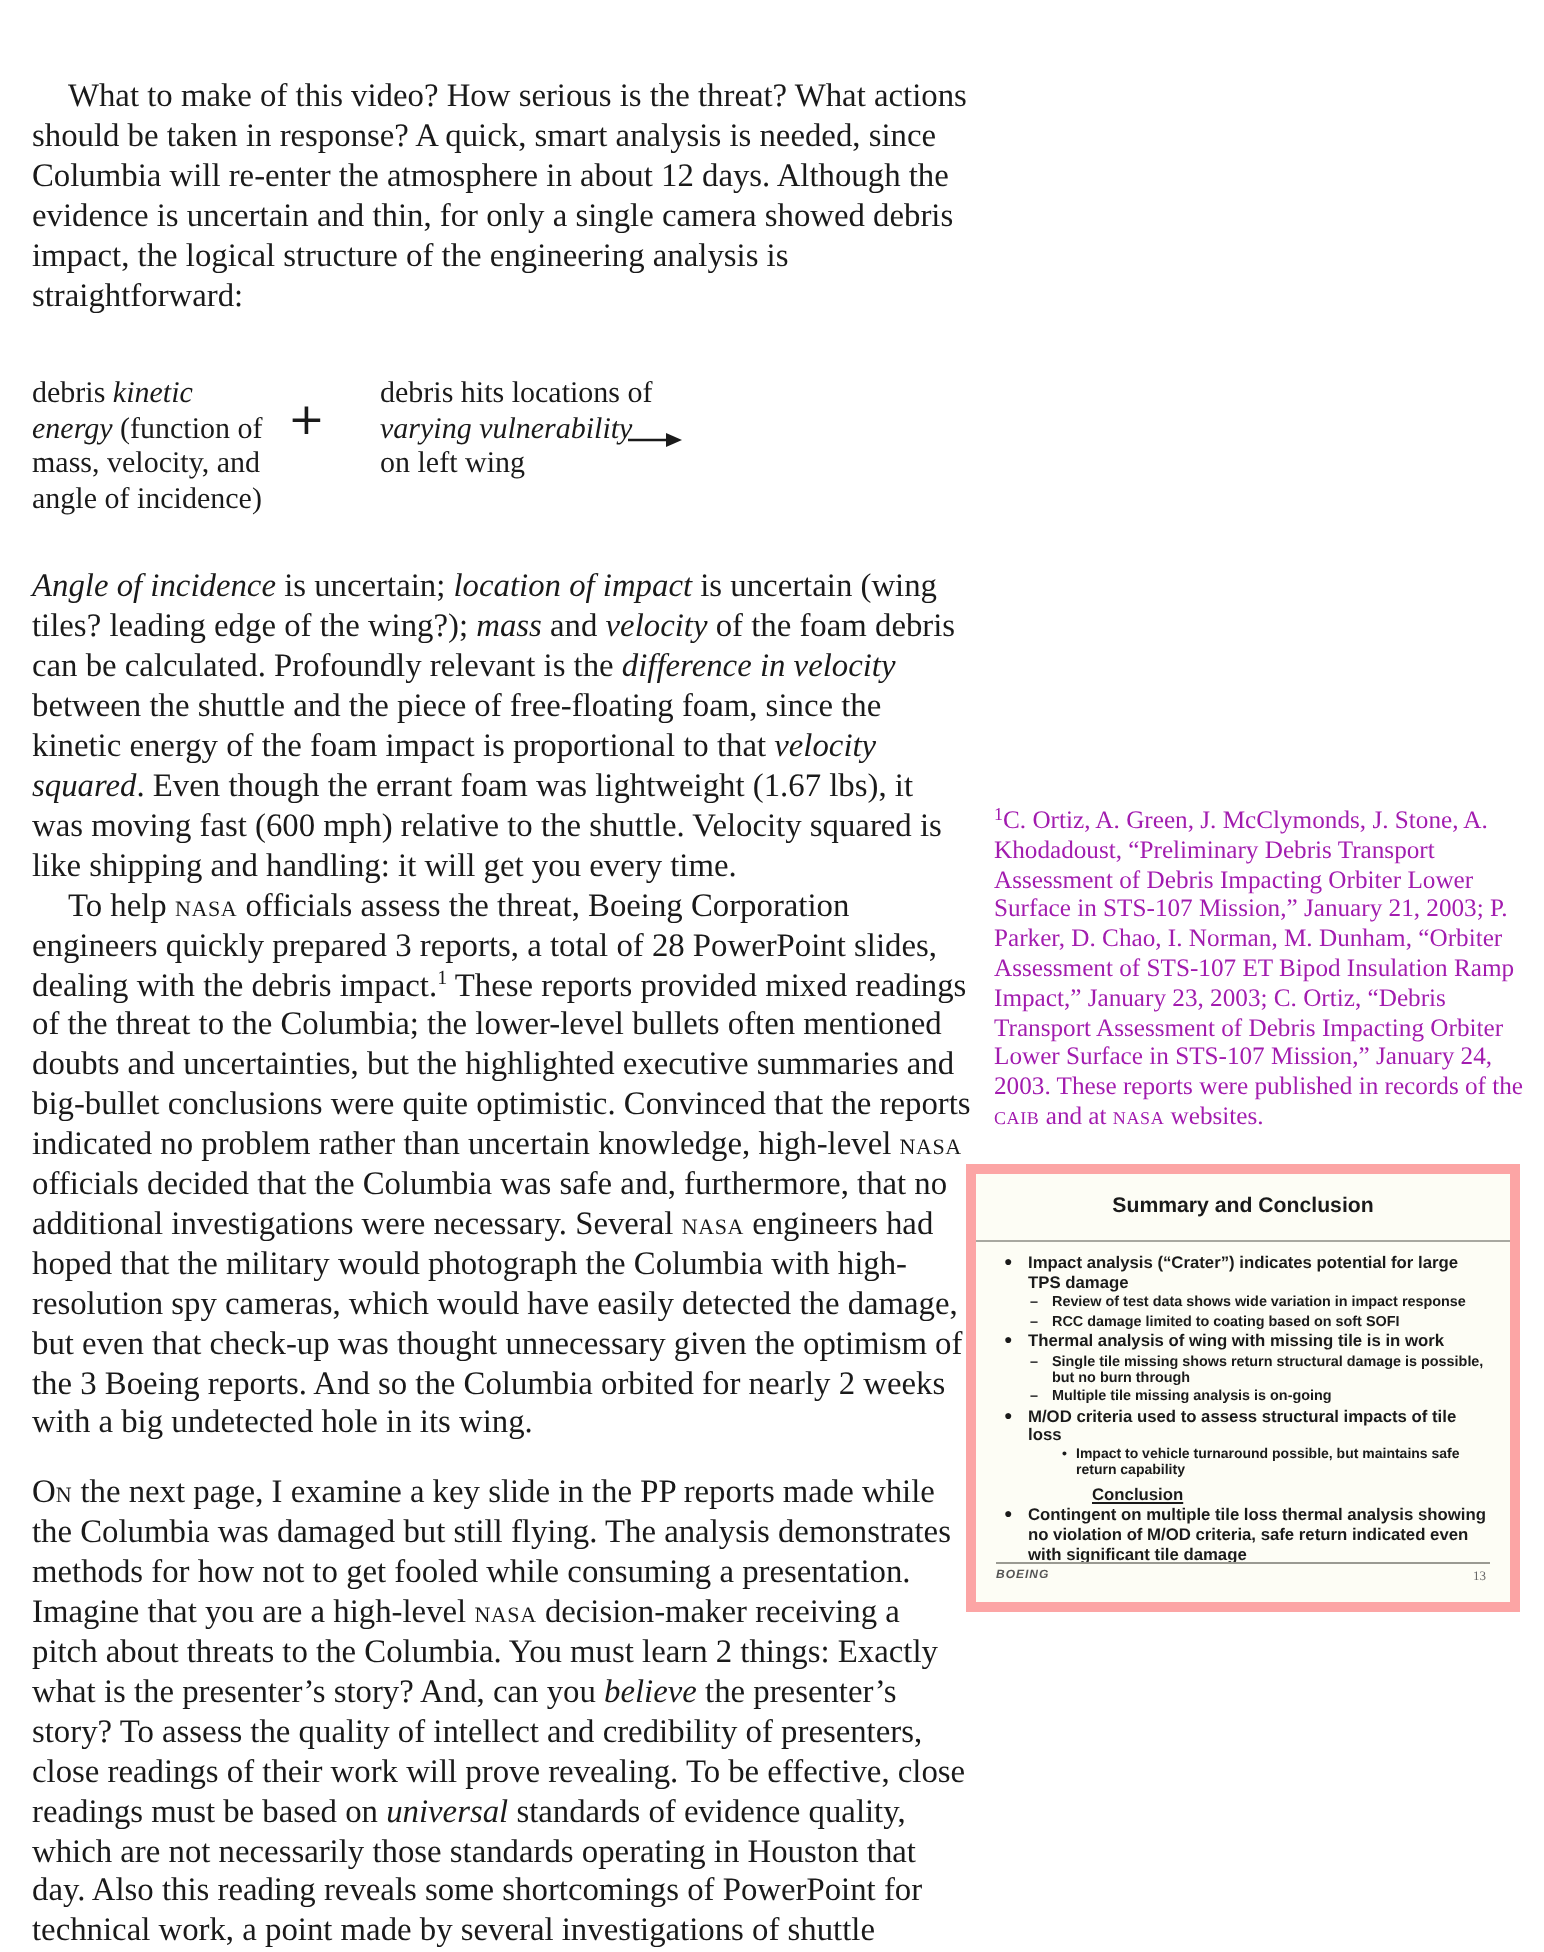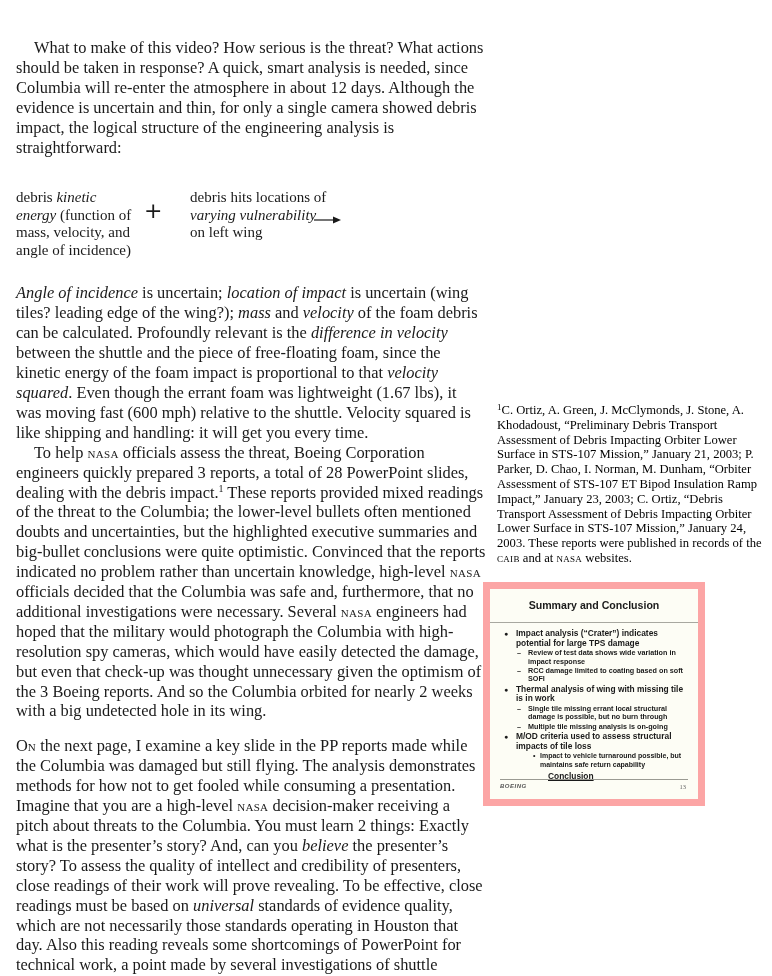--- a/index.html
+++ b/index.html
@@ -23,28 +23,28 @@
   .diag-box { position: absolute; top: 0; }
   .diag-box.b1 { left: 0; width: 120px; }
   .diag-box.b2 { left: 174px; width: 140px; }
   .diag-box.b3 { left: 345px; width: 125px; }
   .diag-plus { position: absolute; left: 128px; top: 13px; font-size: 22px; font-family: "DejaVu Sans", sans-serif; }
   .diag-arrow { position: absolute; left: 298px; top: 26px; width: 28px; height: 10px; }
 
   
   .sidenote {
     position: absolute; left: 497px; top: 403px; width: 270px;
-    font-size: 12.6px; line-height: 14.8px; color: #000000;
+    font-size: 12.6px; line-height: 14.8px; color: #a21caf;
   }
   .sidenote .sup { font-size: 9px; vertical-align: 4px; }
 
   
   .slide {
-    position: absolute; left: 483px; top: 582px; width: 222px; height: 224px;
-    background: #fdfdf5; border: 7px solid #fca5a5; box-sizing: border-box;
+    position: absolute; left: 483px; top: 582px; width: 277px; height: 224px;
+    background: #fdfdf5; border: 5px solid #fca5a5; box-sizing: border-box;
     font-family: "Liberation Sans", "DejaVu Sans", sans-serif; color: #1a1a1a;
   }
   .slide-title {
     height: 33px; border-bottom: 1px solid #a8a8a0; text-align: center;
     font-weight: bold; font-size: 10.6px; line-height: 33px;
   }
   .slide-body { padding: 5px 8px 0 14px; font-weight: bold; }
   .l1 { position: relative; padding-left: 12px; font-size: 8.4px; line-height: 9.6px; margin-top: 1px; }
   .l1::before { content: "\25CF"; position: absolute; left: 0; top: 0; font-size: 7px; }
   .l2 { position: relative; padding-left: 24px; font-size: 7.2px; line-height: 8.4px; margin-top: 1px; }
@@ -86,23 +86,24 @@
 
 <div class="sidenote"><span class="sup">1</span><span>C. Ortiz, A. Green, J. McClymonds, J. Stone, A. Khodadoust, “Preliminary Debris Transport Assessment of Debris Impacting Orbiter Lower Surface in STS-107 Mission,” January 21, 2003; P. Parker, D. Chao, I. Norman, M. Dunham, “Orbiter Assessment of STS-107 ET Bipod Insulation Ramp Impact,” January 23, 2003; C. Ortiz, “Debris Transport Assessment of Debris Impacting Orbiter Lower Surface in STS-107 Mission,” January 24, 2003. These reports were published in records of the </span><span class="sc">CAIB</span><span> and at </span><span class="sc">NASA</span><span> websites.</span></div>
 
 <div class="slide">
   <div class="slide-title">Summary and Conclusion</div>
   <div class="slide-body">
     <div class="l1">Impact analysis (“Crater”) indicates potential for large TPS damage</div>
     <div class="l2">Review of test data shows wide variation in impact response</div>
     <div class="l2">RCC damage limited to coating based on soft SOFI</div>
     <div class="l1">Thermal analysis of wing with missing tile is in work</div>
-    <div class="l2">Single tile missing errant local structural damage is possible, but no burn through</div>
+    <div class="l2">Single tile missing shows return structural damage is possible, but no burn through</div>
     <div class="l2">Multiple tile missing analysis is on-going</div>
     <div class="l1">M/OD criteria used to assess structural impacts of tile loss</div>
     <div class="l3">Impact to vehicle turnaround possible, but maintains safe return capability</div>
     <div class="concl-head">Conclusion</div>
+    <div class="l1">Contingent on multiple tile loss thermal analysis showing no violation of M/OD criteria, safe return indicated even with significant tile damage</div>
   </div>
   <div class="slide-footer">
     <span class="boeing-logo">BOEING</span>
     <span class="page-num">13</span>
   </div>
 </div>
 
 </body></html>

